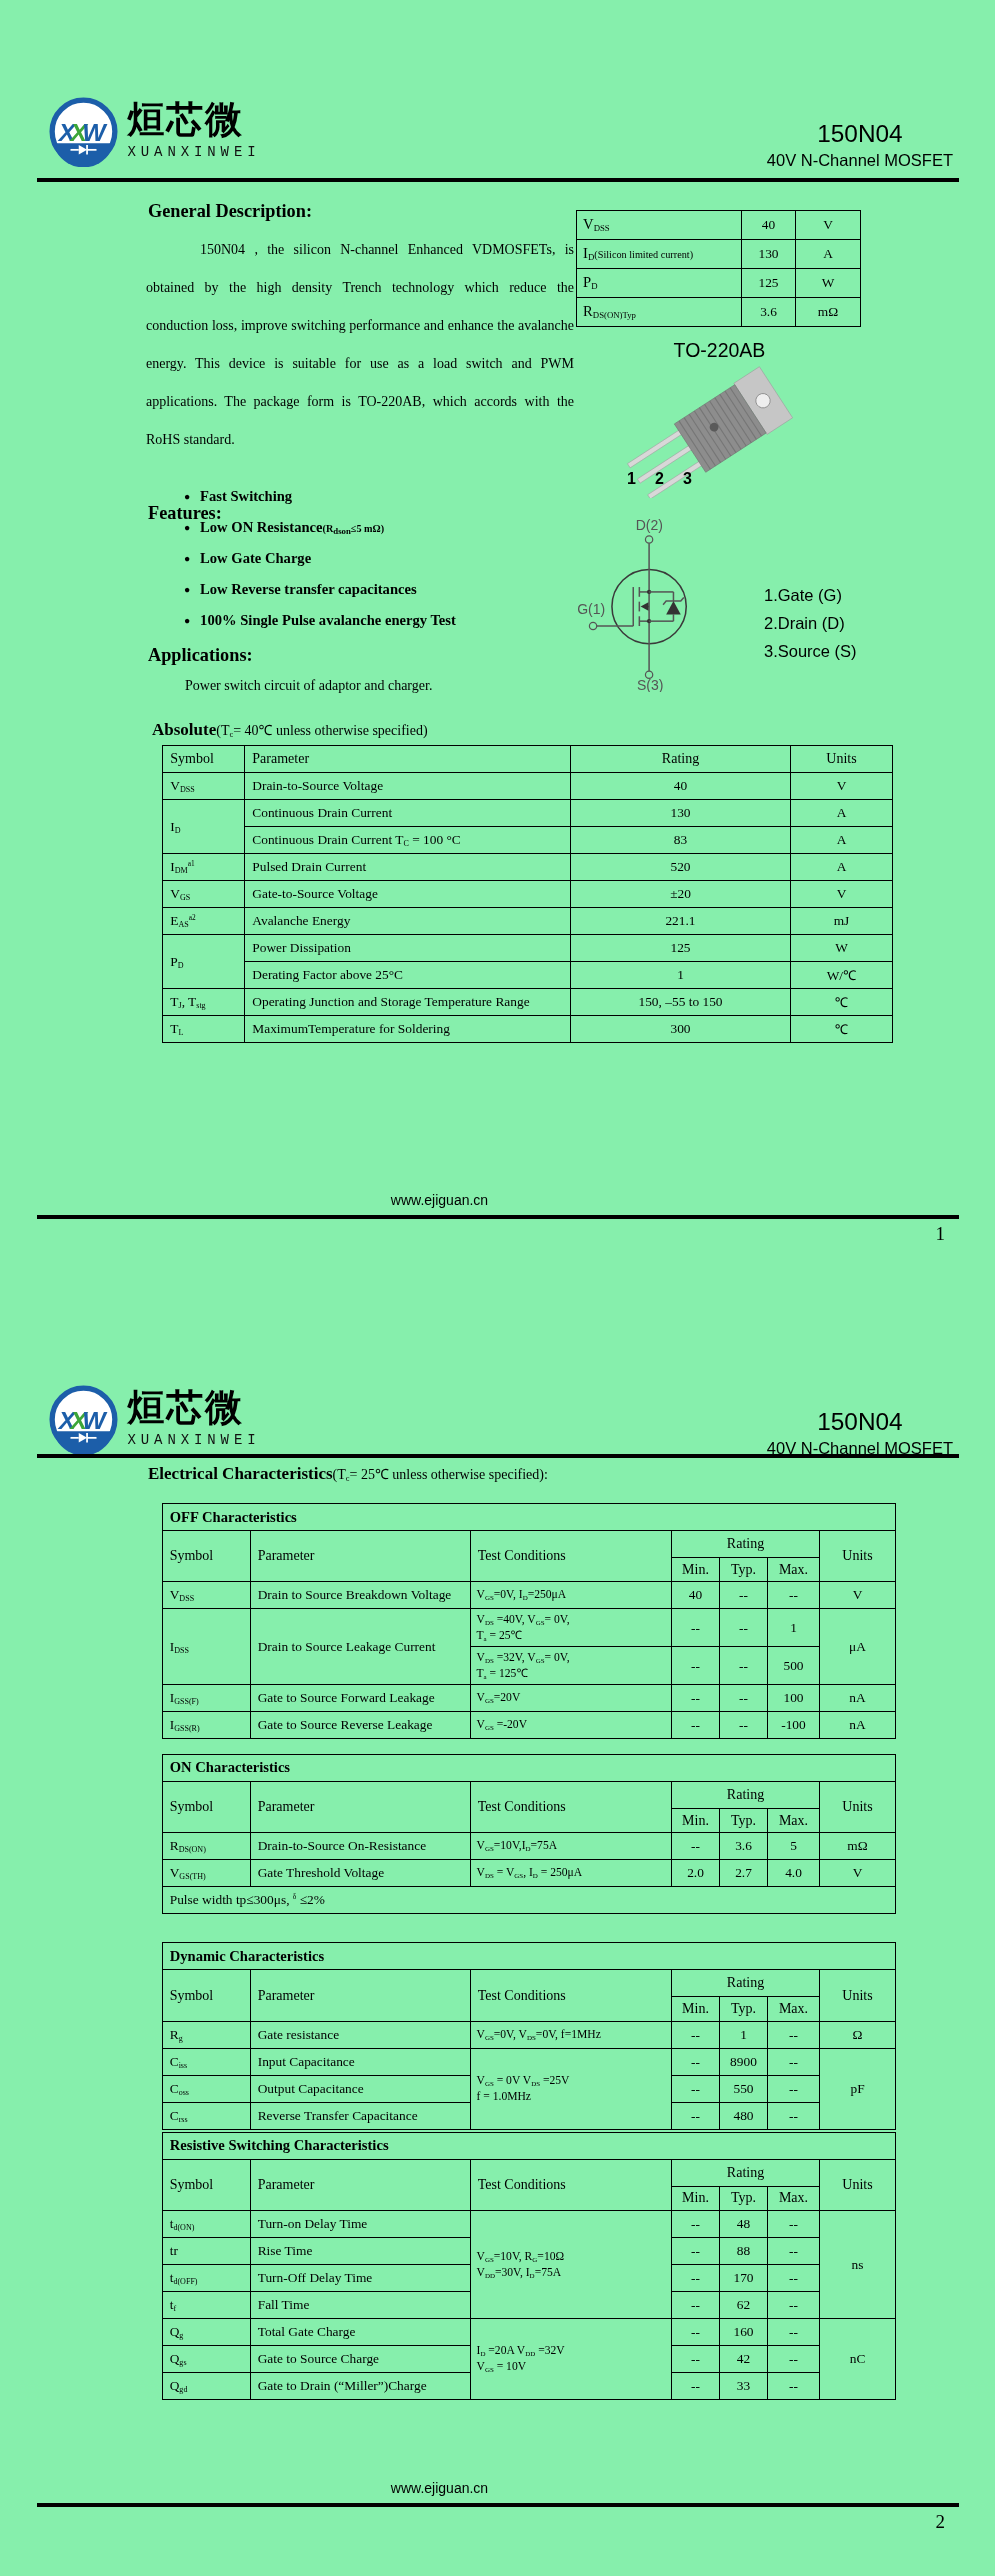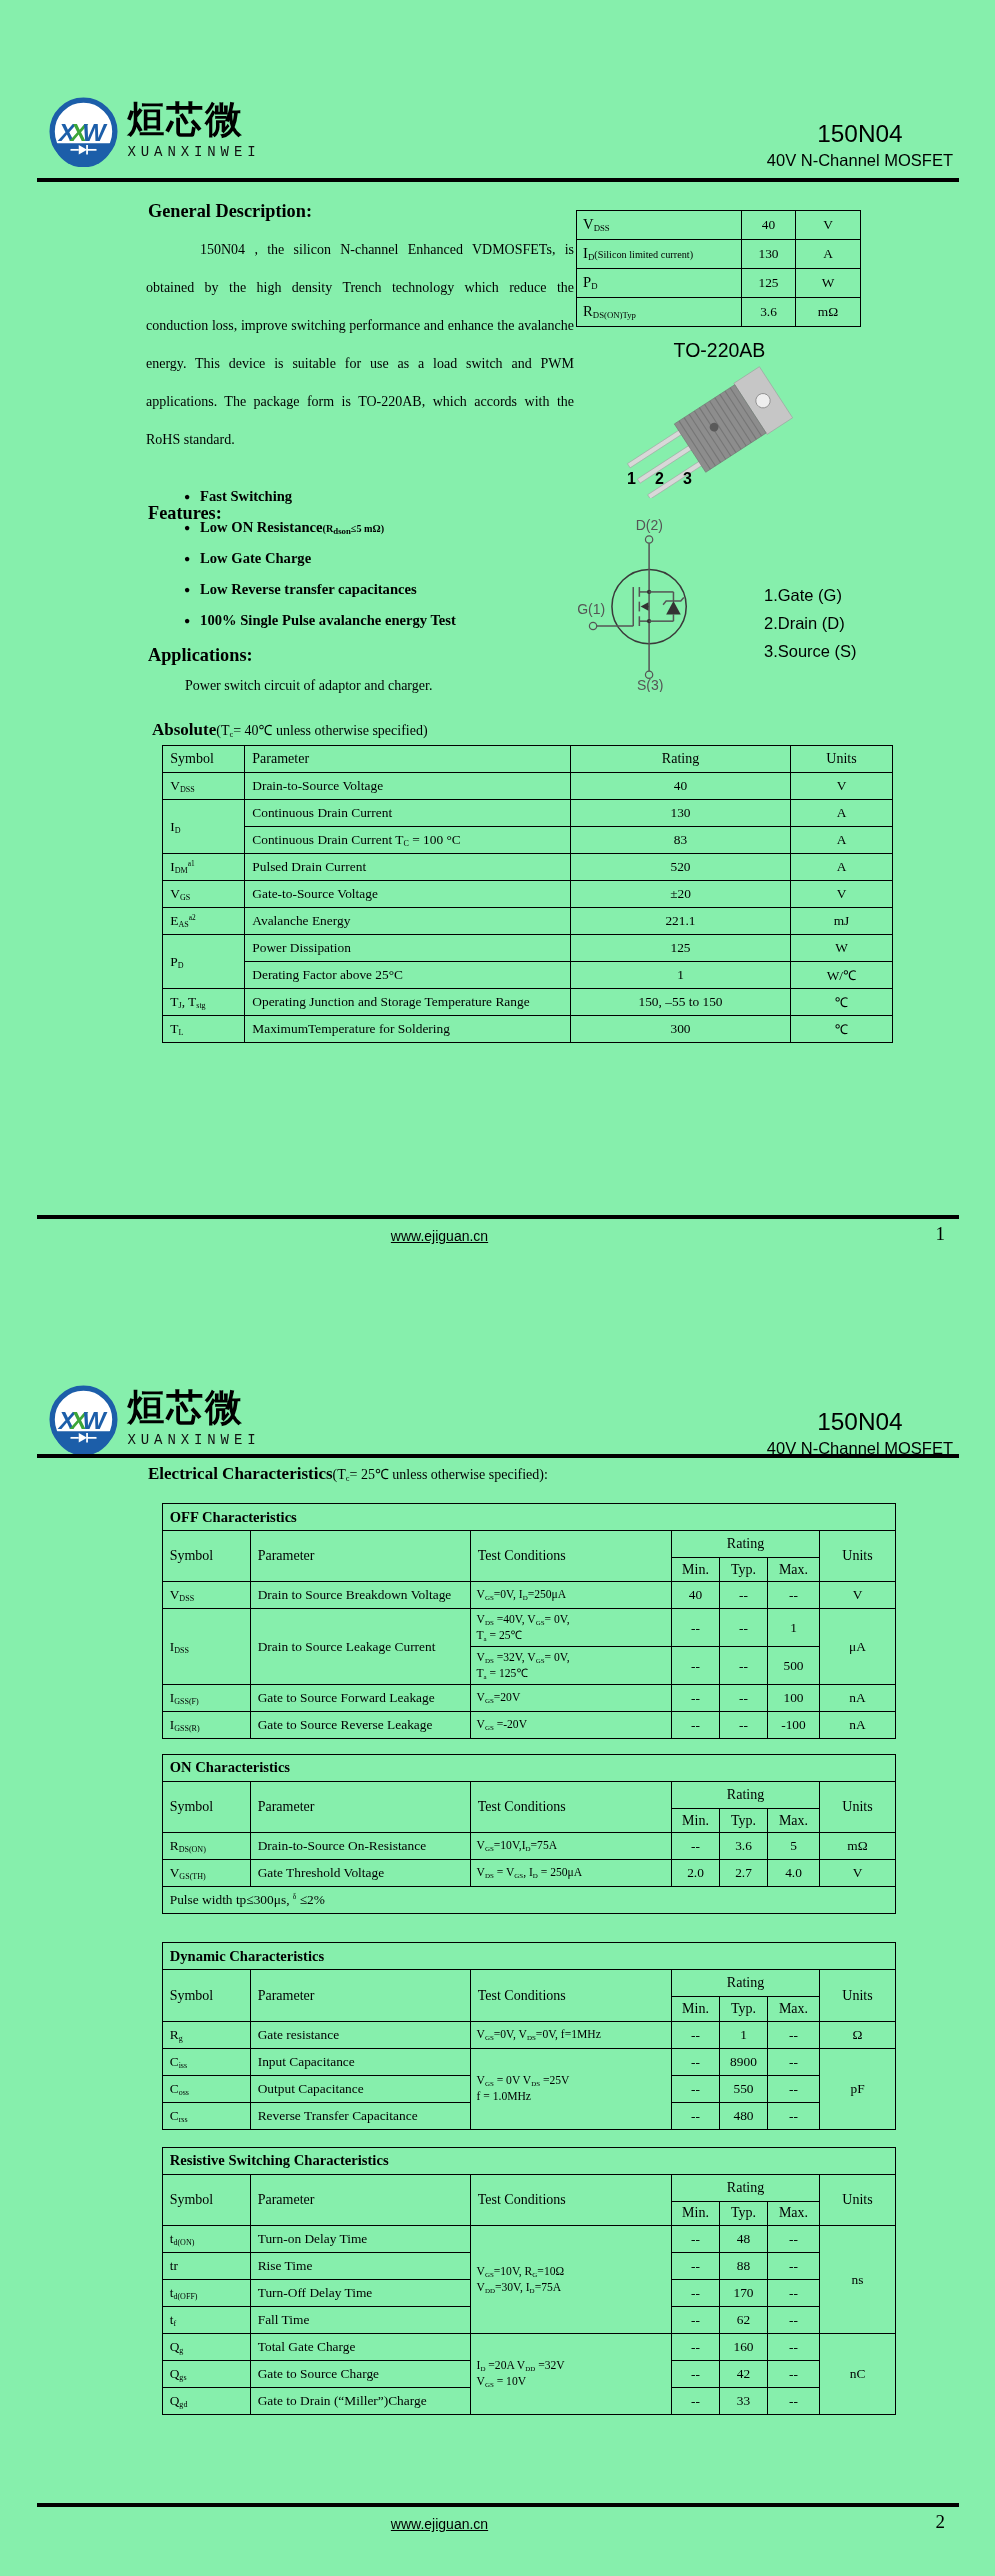--- a/index.html
+++ b/index.html
@@ -16,21 +16,21 @@
   .logo-en { font-size:14px; letter-spacing:4.9px; font-family:Liberation Mono, monospace; color:#111; }
   .head-right { right:42px; top:120px; text-align:center; font-family:"Liberation Sans",sans-serif; }
   .part-no { font-size:24.4px; line-height:27px; }
   .part-sub { font-size:16.5px; margin-top:3.7px; }
   .rule { left:37px; width:922px; height:4.3px; background:#000; }
   .rule-top { top:178px; }
   .page2 .rule-top { top:166px; }
 
   
   .foot-rule { top:1215px; height:3.7px; }
-  .foot-url { left:0; width:879px; top:1228px; text-align:center; font-family:"Liberation Sans",sans-serif; font-size:14px;text-decoration:underline; }
+  .foot-url { left:0; width:879px; top:1192px; text-align:center; font-family:"Liberation Sans",sans-serif; font-size:14px; }
   .foot-page { right:50px; top:1223px; font-size:19px; }
 
   
   .sec-title { font-size:18.3px; font-weight:bold; }
   .gd-title { left:148px; top:201px; }
   .gd-body { left:146px; top:231px; width:428px; font-size:14px; line-height:38px; text-align:justify; text-indent:54px; }
   .feat-title { left:148px; top:456px;margin-top:47px; }
   .feat-list { left:184px; top:488px; list-style:none; }
   .feat-list li { display:flex; align-items:baseline; margin-bottom:14px; font-size:14.6px; font-weight:bold; }
   .bullet { font-size:10.4px; margin-right:9.8px; position:relative; top:-1.2px; }
@@ -67,21 +67,21 @@
   .tables-col { left:162px; top:215px; width:732px; }
   .ctable { border-collapse:collapse; table-layout:fixed; border:1.8px solid #000; width:732px; }
   .ctable td { border:1.2px solid #000; padding:0 6.7px; font-size:13.4px; height:27px; }
   .t-title td { font-weight:bold; font-size:14.6px; }
   .ctable .hd { font-size:14px; }
   .ctable .h2 { height:24.4px; }
   .ctable .c-cond { font-size:11.6px; line-height:1.35; padding:2.4px 5.5px; }
   .ctable .tall { height:38px; }
   .off-t { margin-bottom:14.6px; }
   .on-t  { margin-bottom:28px; }
-  .dyn-t { margin-bottom:17px; }
+  .dyn-t { margin-bottom:2px; }
   .note-row td { font-size:13.4px; }
 
   sub { font-size:0.6em; vertical-align:-0.25em; }
   sup { font-size:0.55em; vertical-align:0.7em; }
   .rs-small { font-size:0.7em; }
 </style>
 </head>
 <body>
 
 <div class="page page1">

